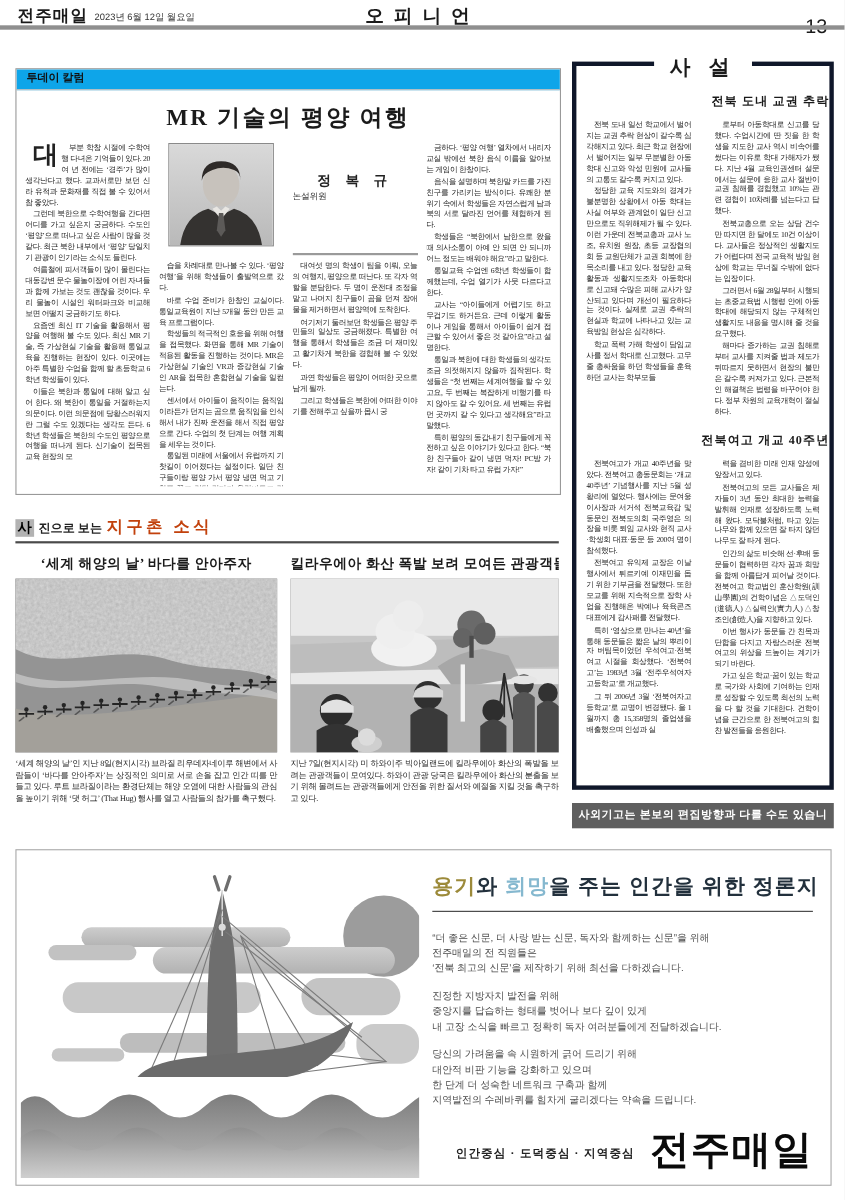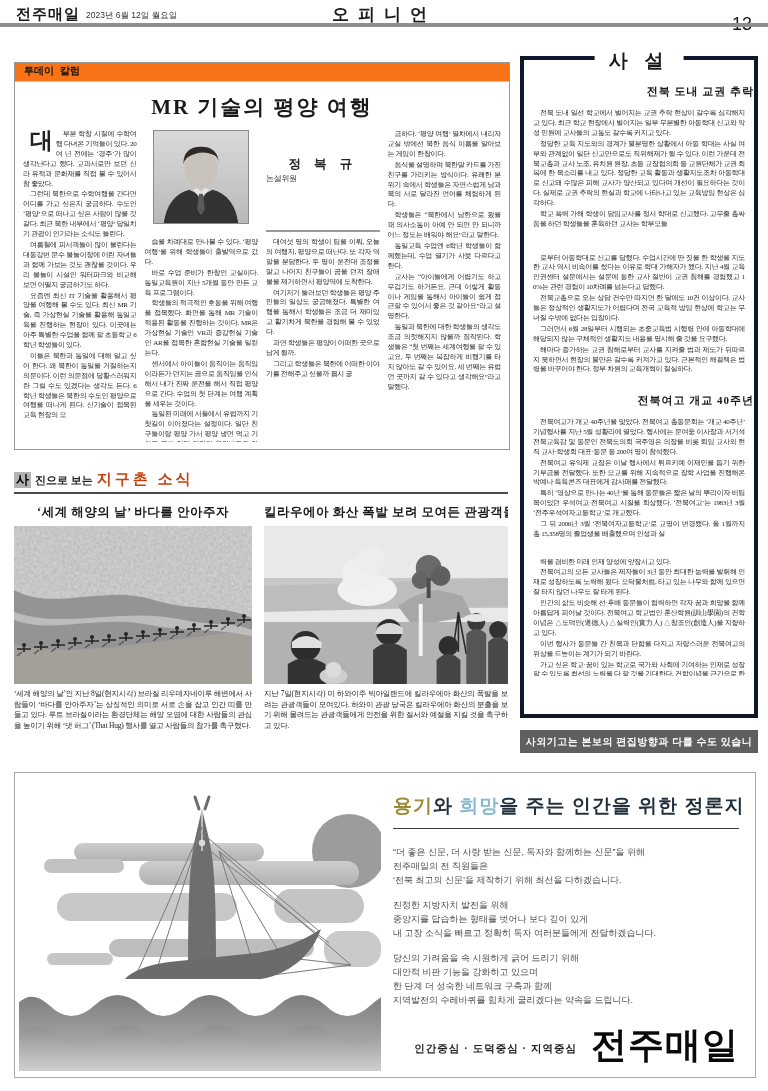--- a/index.html
+++ b/index.html
@@ -12,22 +12,22 @@
   .mh-date{position:absolute;left:86px;top:10px;font-family:"Liberation Sans",sans-serif;
            font-size:8.5px;color:#333;}
   .mh-section{position:absolute;left:0;right:0;top:3px;text-align:center;font-weight:bold;
               font-size:17px;letter-spacing:9px;font-family:"Liberation Sans",sans-serif;}
   .mh-page{position:absolute;right:16px;top:14px;font-size:18px;font-family:"Liberation Sans",sans-serif;}
   .mh-rule{position:absolute;left:0;right:0;top:23px;height:4px;background:#8f8f8f;}
 
   
   #today-box{position:absolute;left:14px;top:62px;width:496px;height:388px;
              border:1px solid #999;overflow:hidden;box-sizing:border-box;}
-  .tc-kicker{height:18px;line-height:18px;background:#f97316;border-bottom:1px solid #c2c2c2;
-             font-family:Liberation Mono, monospace;font-weight:bold;font-size:10px;
+  .tc-kicker{height:18px;line-height:18px;background:#0ea5e9;border-bottom:1px solid #c2c2c2;
+             font-family:Liberation Sans, sans-serif;font-weight:bold;font-size:10px;
              padding-left:9px;color:#111;}
   .tc-title{text-align:center;font-weight:bold;font-size:21px;margin:11px 0 9px;letter-spacing:2px;}
   .tc-body{display:flex;gap:8px;padding:0 8px 4px;height:312px;overflow:hidden;}
   .tc-col{flex:1 1 0;overflow:hidden;}
   .bt{font-size:7px;line-height:9.9px;text-align:justify;word-break:break-all;
       letter-spacing:-0.3px;color:#212121;}
   .bt p{margin:0 0 1px;text-indent:7px;}
   .lead-p{margin:0 0 1px;text-indent:0;}
   .dropcap{float:left;font-size:23px;line-height:20px;font-weight:bold;margin:1px 3px 0 0;}
   .tc-photo-wrap{height:102px;margin-bottom:6px;}
@@ -37,21 +37,21 @@
   .tc-author-role{text-align:left;font-size:8px;color:#333;margin-top:4px;}
 
   
   #editorial{position:absolute;left:520px;top:56px;width:238px;height:662px;
              border:4px solid #0f172a;box-sizing:border-box;background:#fff;}
   .ed-label{position:absolute;top:-12px;left:50%;transform:translateX(-50%);background:#fff;
             padding:0 14px;font-weight:bold;font-size:19px;letter-spacing:6px;white-space:nowrap;}
   .ed-article-title{text-align:right;font-weight:bold;font-size:11px;letter-spacing:1px;}
   .ed-t1{margin:24px 0 10px;}
   .ed-t2{margin:16px 0 10px;}
-  .ed-cols{display:flex;gap:21px;padding:0 9px;overflow:hidden;flex-direction:column;}
+  .ed-cols{display:flex;gap:21px;padding:0 9px;overflow:hidden;}
   .ed-c1{height:268px;}
   .ed-c2{height:258px;}
   .ed-col{flex:1 1 0;overflow:hidden;}
 
   #disclaimer{position:absolute;left:520px;top:730px;width:238px;height:23px;background:#5f5f5f;
               color:#fff;font-family:"Liberation Sans",sans-serif;font-weight:bold;font-size:10px;
               text-align:center;line-height:23px;letter-spacing:0.5px;box-sizing:border-box;}
 
   
   #photo-news{position:absolute;left:14px;top:470px;width:494px;}
@@ -148,20 +148,21 @@
           </div>
       </div>
       <div class="tc-col bt">
         <div>
             <p>금하다. ‘평양 여행’ 열차에서 내리자 교실 밖에선 북한 음식 이름을 알아보는 게임이 한창이다.</p>
             <p>음식을 설명하며 북한말 카드를 가진 친구를 가리키는 방식이다. 유쾌한 분위기 속에서 학생들은 자연스럽게 남과 북의 서로 달라진 언어를 체험하게 된다.</p>
             <p>학생들은 “북한에서 남한으로 왔을 때 의사소통이 아예 안 되면 안 되니까 어느 정도는 배워야 해요”라고 말한다.</p>
             <p>통일교육 수업엔 6학년 학생들이 함께했는데, 수업 열기가 사뭇 다르다고 한다.</p>
             <p>교사는 “아이들에게 어렵기도 하고 무겁기도 하거든요. 근데 이렇게 활동이나 게임을 통해서 아이들이 쉽게 접근할 수 있어서 좋은 것 같아요”라고 설명한다.</p>
             <p>통일과 북한에 대한 학생들의 생각도 조금 의젓해지지 않을까 짐작된다. 학생들은 “첫 번째는 세계여행을 할 수 있고요, 두 번째는 복잡하게 비행기를 타지 않아도 갈 수 있어요. 세 번째는 유럽 먼 곳까지 갈 수 있다고 생각해요”라고 말했다.</p>
+            <p>특히 평양의 동갑내기 친구들에게 꼭 전하고 싶은 이야기가 있다고 한다. “북한 친구들아 같이 냉면 먹자! PC방 가자! 같이 기차 타고 유럽 가자!”</p>
           </div>
       </div>
     </div>
   </div>
 
   <div id="editorial">
     <div class="ed-label">사 설</div>
     <div class="ed-article-title ed-t1">전북 도내 교권 추락</div>
     <div class="ed-cols ed-c1">
       <div class="ed-col bt">

